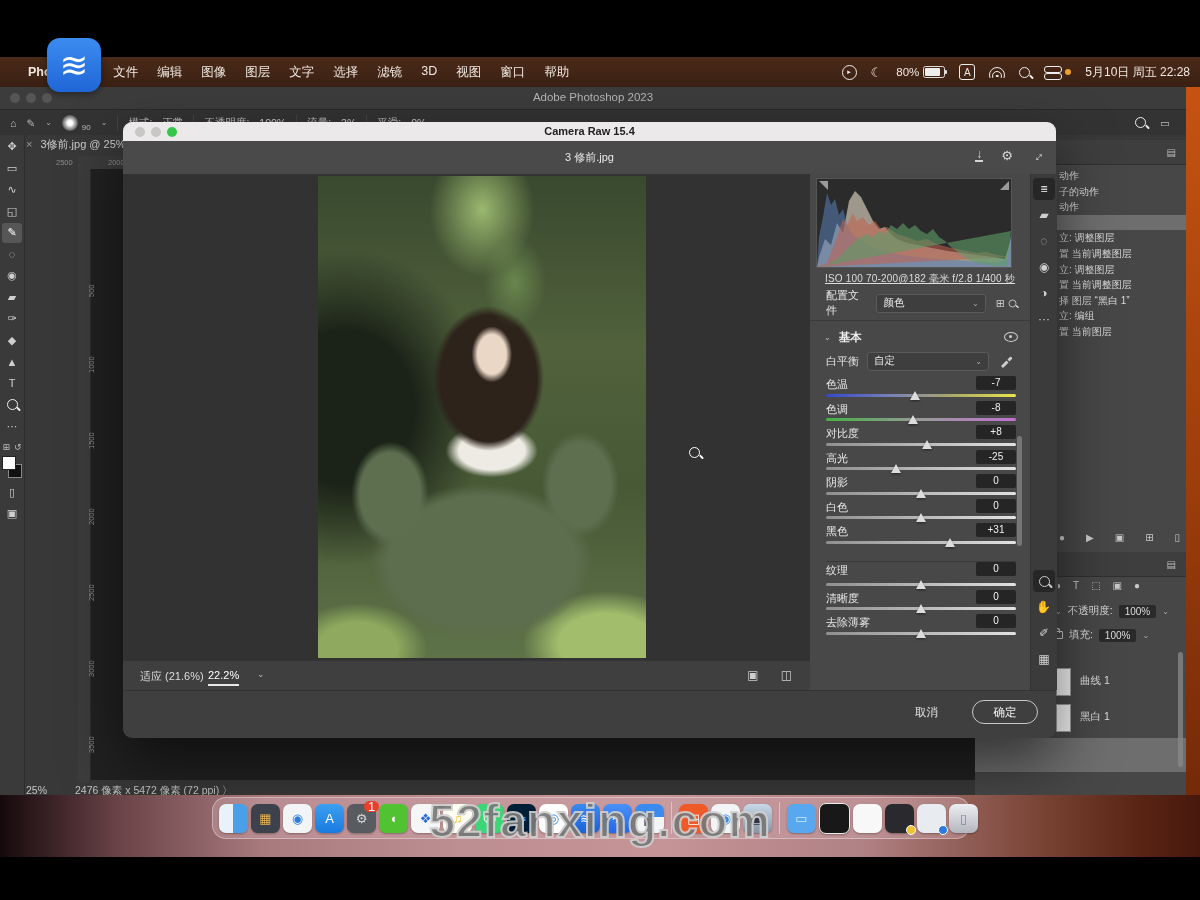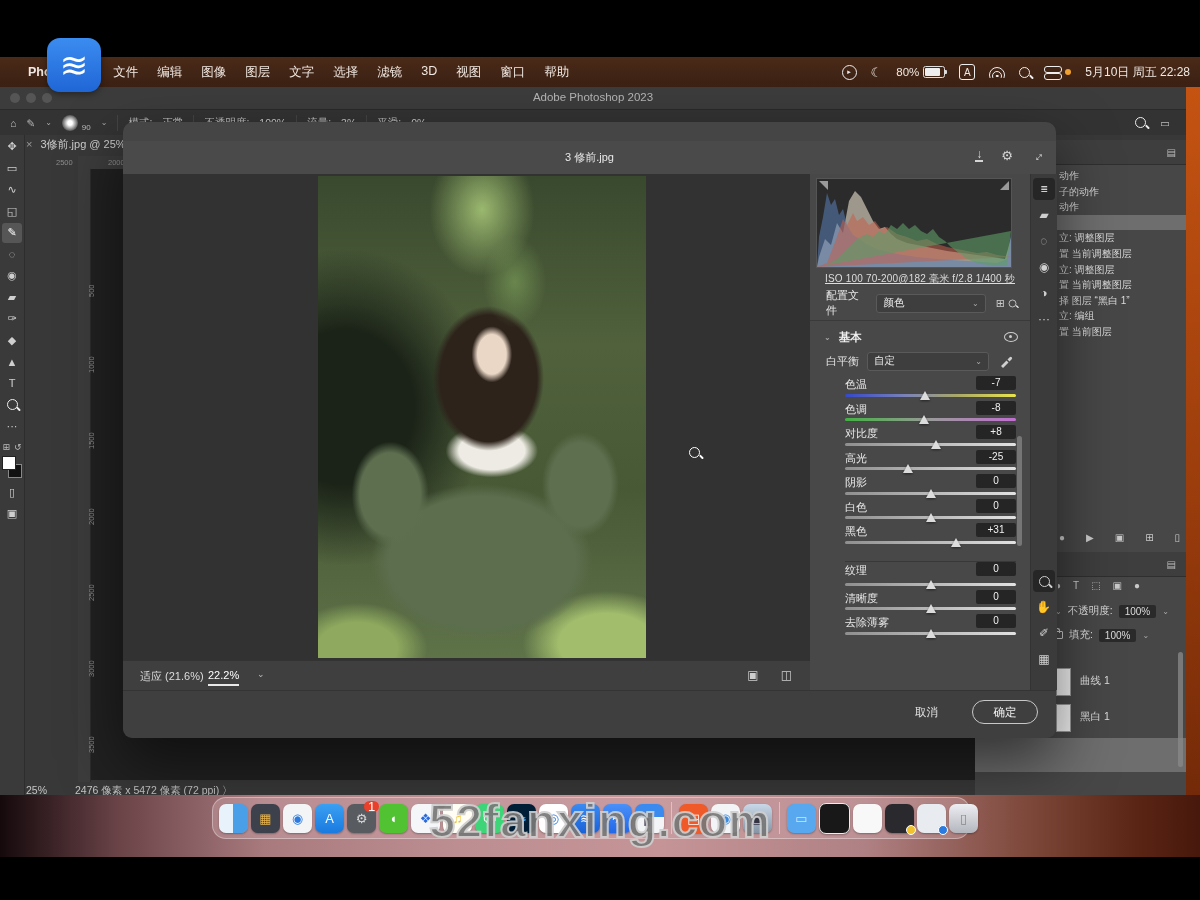--- a/index.html
+++ b/index.html
@@ -132,21 +132,21 @@
   .hist{position:absolute;left:6px;top:4px;width:196px;height:90px;background:#2b2b2b;border:1px solid #555;box-sizing:border-box;}
   .clip{position:absolute;top:2px;width:0;height:0;border-style:solid;}
   .clip.l{left:2px;border-width:0 9px 9px 0;border-color:transparent #9a9a9a transparent transparent;}
   .clip.r{right:2px;border-width:0 0 9px 9px;border-color:transparent transparent #9a9a9a transparent;}
   .exif{position:absolute;left:0;top:98px;width:100%;text-align:center;color:#ddd;font-size:10px;letter-spacing:.2px;text-decoration:underline;}
   .prof-row{position:absolute;left:16px;top:118px;right:12px;height:22px;display:flex;align-items:center;color:#e5e5e5;font-size:11px;}
   .dropdown{background:#3e3e3e;border:1px solid #5a5a5a;border-radius:3px;height:17px;display:flex;align-items:center;justify-content:space-between;padding:0 6px;color:#e8e8e8;font-size:10.5px;}
   .acr-div{position:absolute;left:0;top:146px;width:100%;height:1px;background:#3a3a3a;}
   .basic-head{position:absolute;left:14px;top:152px;right:12px;height:22px;display:flex;align-items:center;color:#f0f0f0;font-size:11.5px;font-weight:bold;}
   .wb-row{position:absolute;left:16px;top:176px;right:12px;height:22px;display:flex;align-items:center;color:#e5e5e5;font-size:11px;}
-  .sliders{position:absolute;left:16px;top:202px;right:14px;margin-left:19px;}
+  .sliders{position:absolute;left:16px;top:202px;right:14px;}
   .acr-row{position:relative;height:24.5px;}
   .acr-row.gap{margin-top:13px;border-top:1px solid rgba(0,0,0,.22);padding-top:2px;height:26px;}
   .acr-row .lab{position:absolute;left:0;top:1px;color:#e8e8e8;font-size:11px;}
   .acr-row .val{position:absolute;right:0;top:0;width:40px;height:14px;background:#252525;border-radius:2px;color:#f0f0f0;font-size:10px;text-align:center;line-height:14px;}
   .acr-row .track{position:absolute;left:0;right:0;bottom:4px;height:3px;border-radius:2px;}
   .track.plain{background:linear-gradient(90deg,#8f8f8f,#e2e2e2);}
   .track.temp{background:linear-gradient(90deg,#3548c8,#7a82b8 35%,#a8a86a 65%,#e8e44a);}
   .track.tint{background:linear-gradient(90deg,#44b044,#9a9a9a 50%,#c070d0);}
   .thumb{position:absolute;bottom:-3px;width:0;height:0;border-left:5px solid transparent;border-right:5px solid transparent;border-bottom:9px solid #dcdcdc;margin-left:-5px;filter:drop-shadow(0 1px 1px rgba(0,0,0,.5));}
   .ctrl-scroll{position:absolute;left:207px;top:262px;width:5px;height:110px;background:#8a8a8a;border-radius:3px;opacity:.7;}
@@ -421,20 +421,26 @@
           <span>◐</span>
           <span>▤</span>
           <span>⊞</span>
           <span>▯</span>
         </div>
       <div class="vscroll"></div>
     </div>
   </div>
 
   <div class="acr">
+    <div class="acr-title">
+      <span class="tl t1"></span>
+      <span class="tl t2"></span>
+      <span class="tl t3"></span>
+      <div class="acr-title-text">Camera Raw 15.4</div>
+    </div>
     <div class="acr-file">
       <div class="acr-file-name">3 修前.jpg</div>
       <div class="acr-file-icons">
         <span class="dl-icon">↓</span>
         <span>⚙</span>
         <span class="expand-icon">↔</span>
       </div>
     </div>
 
     <div class="acr-img-area">

